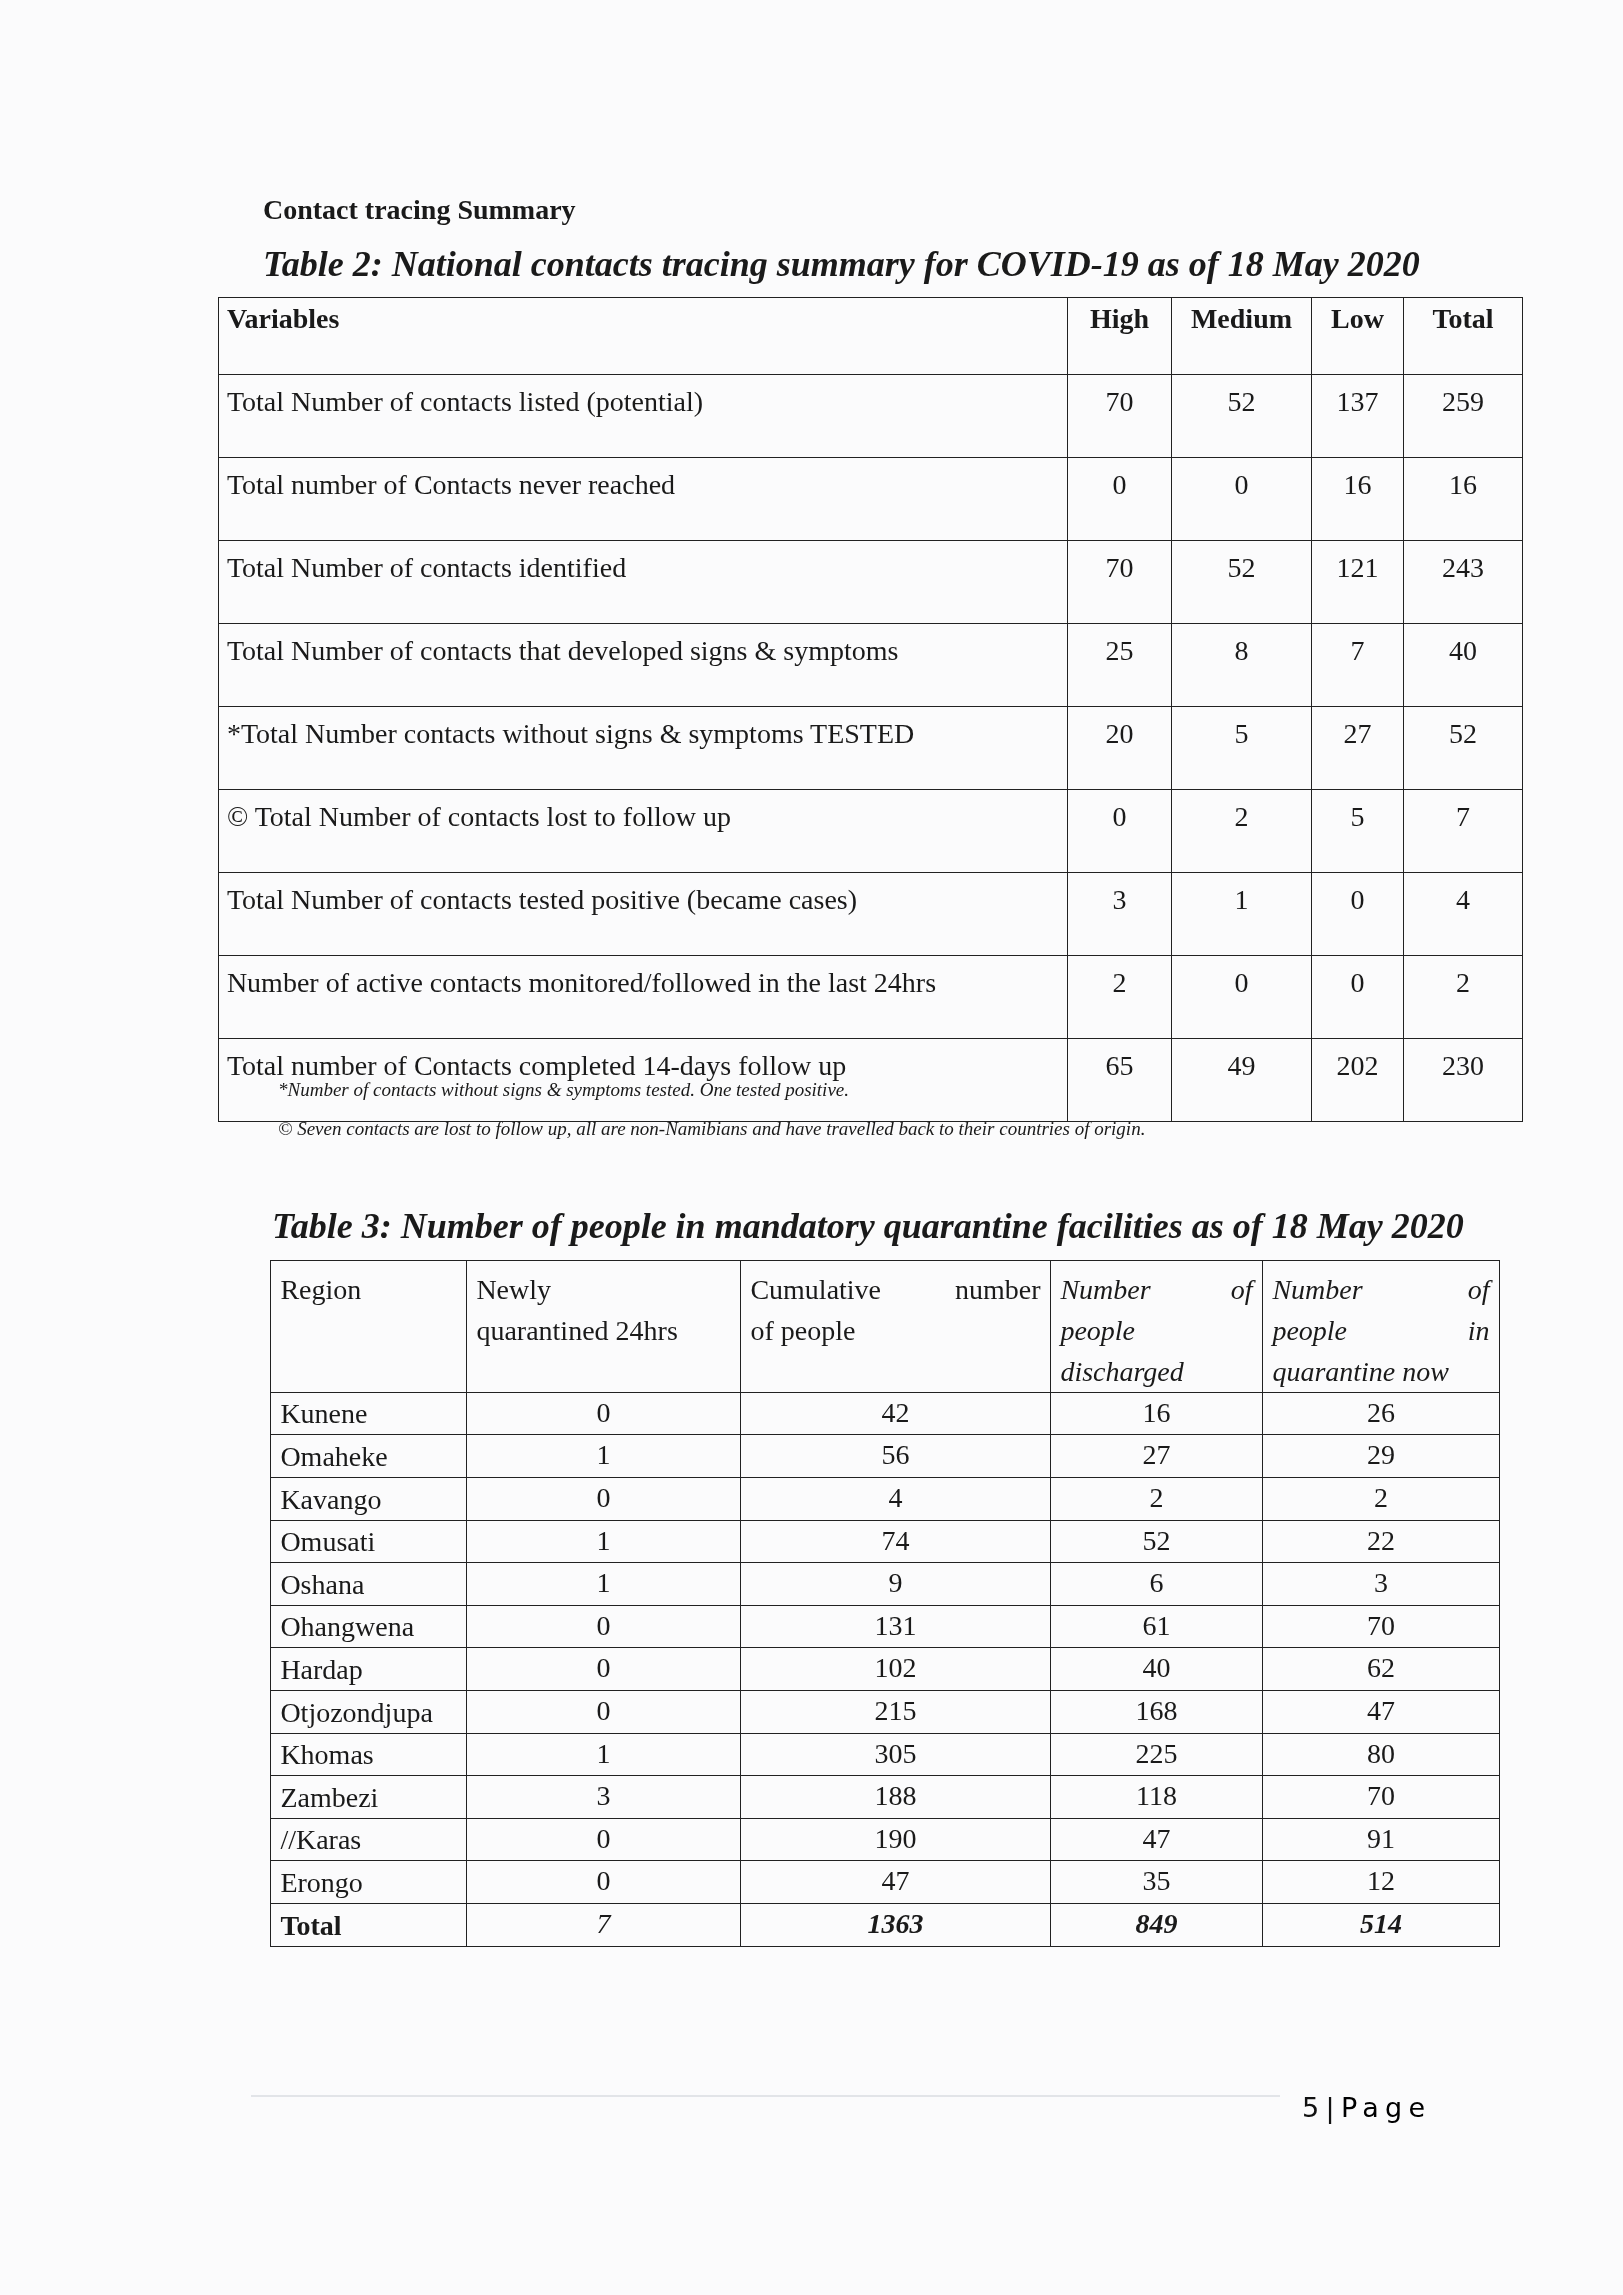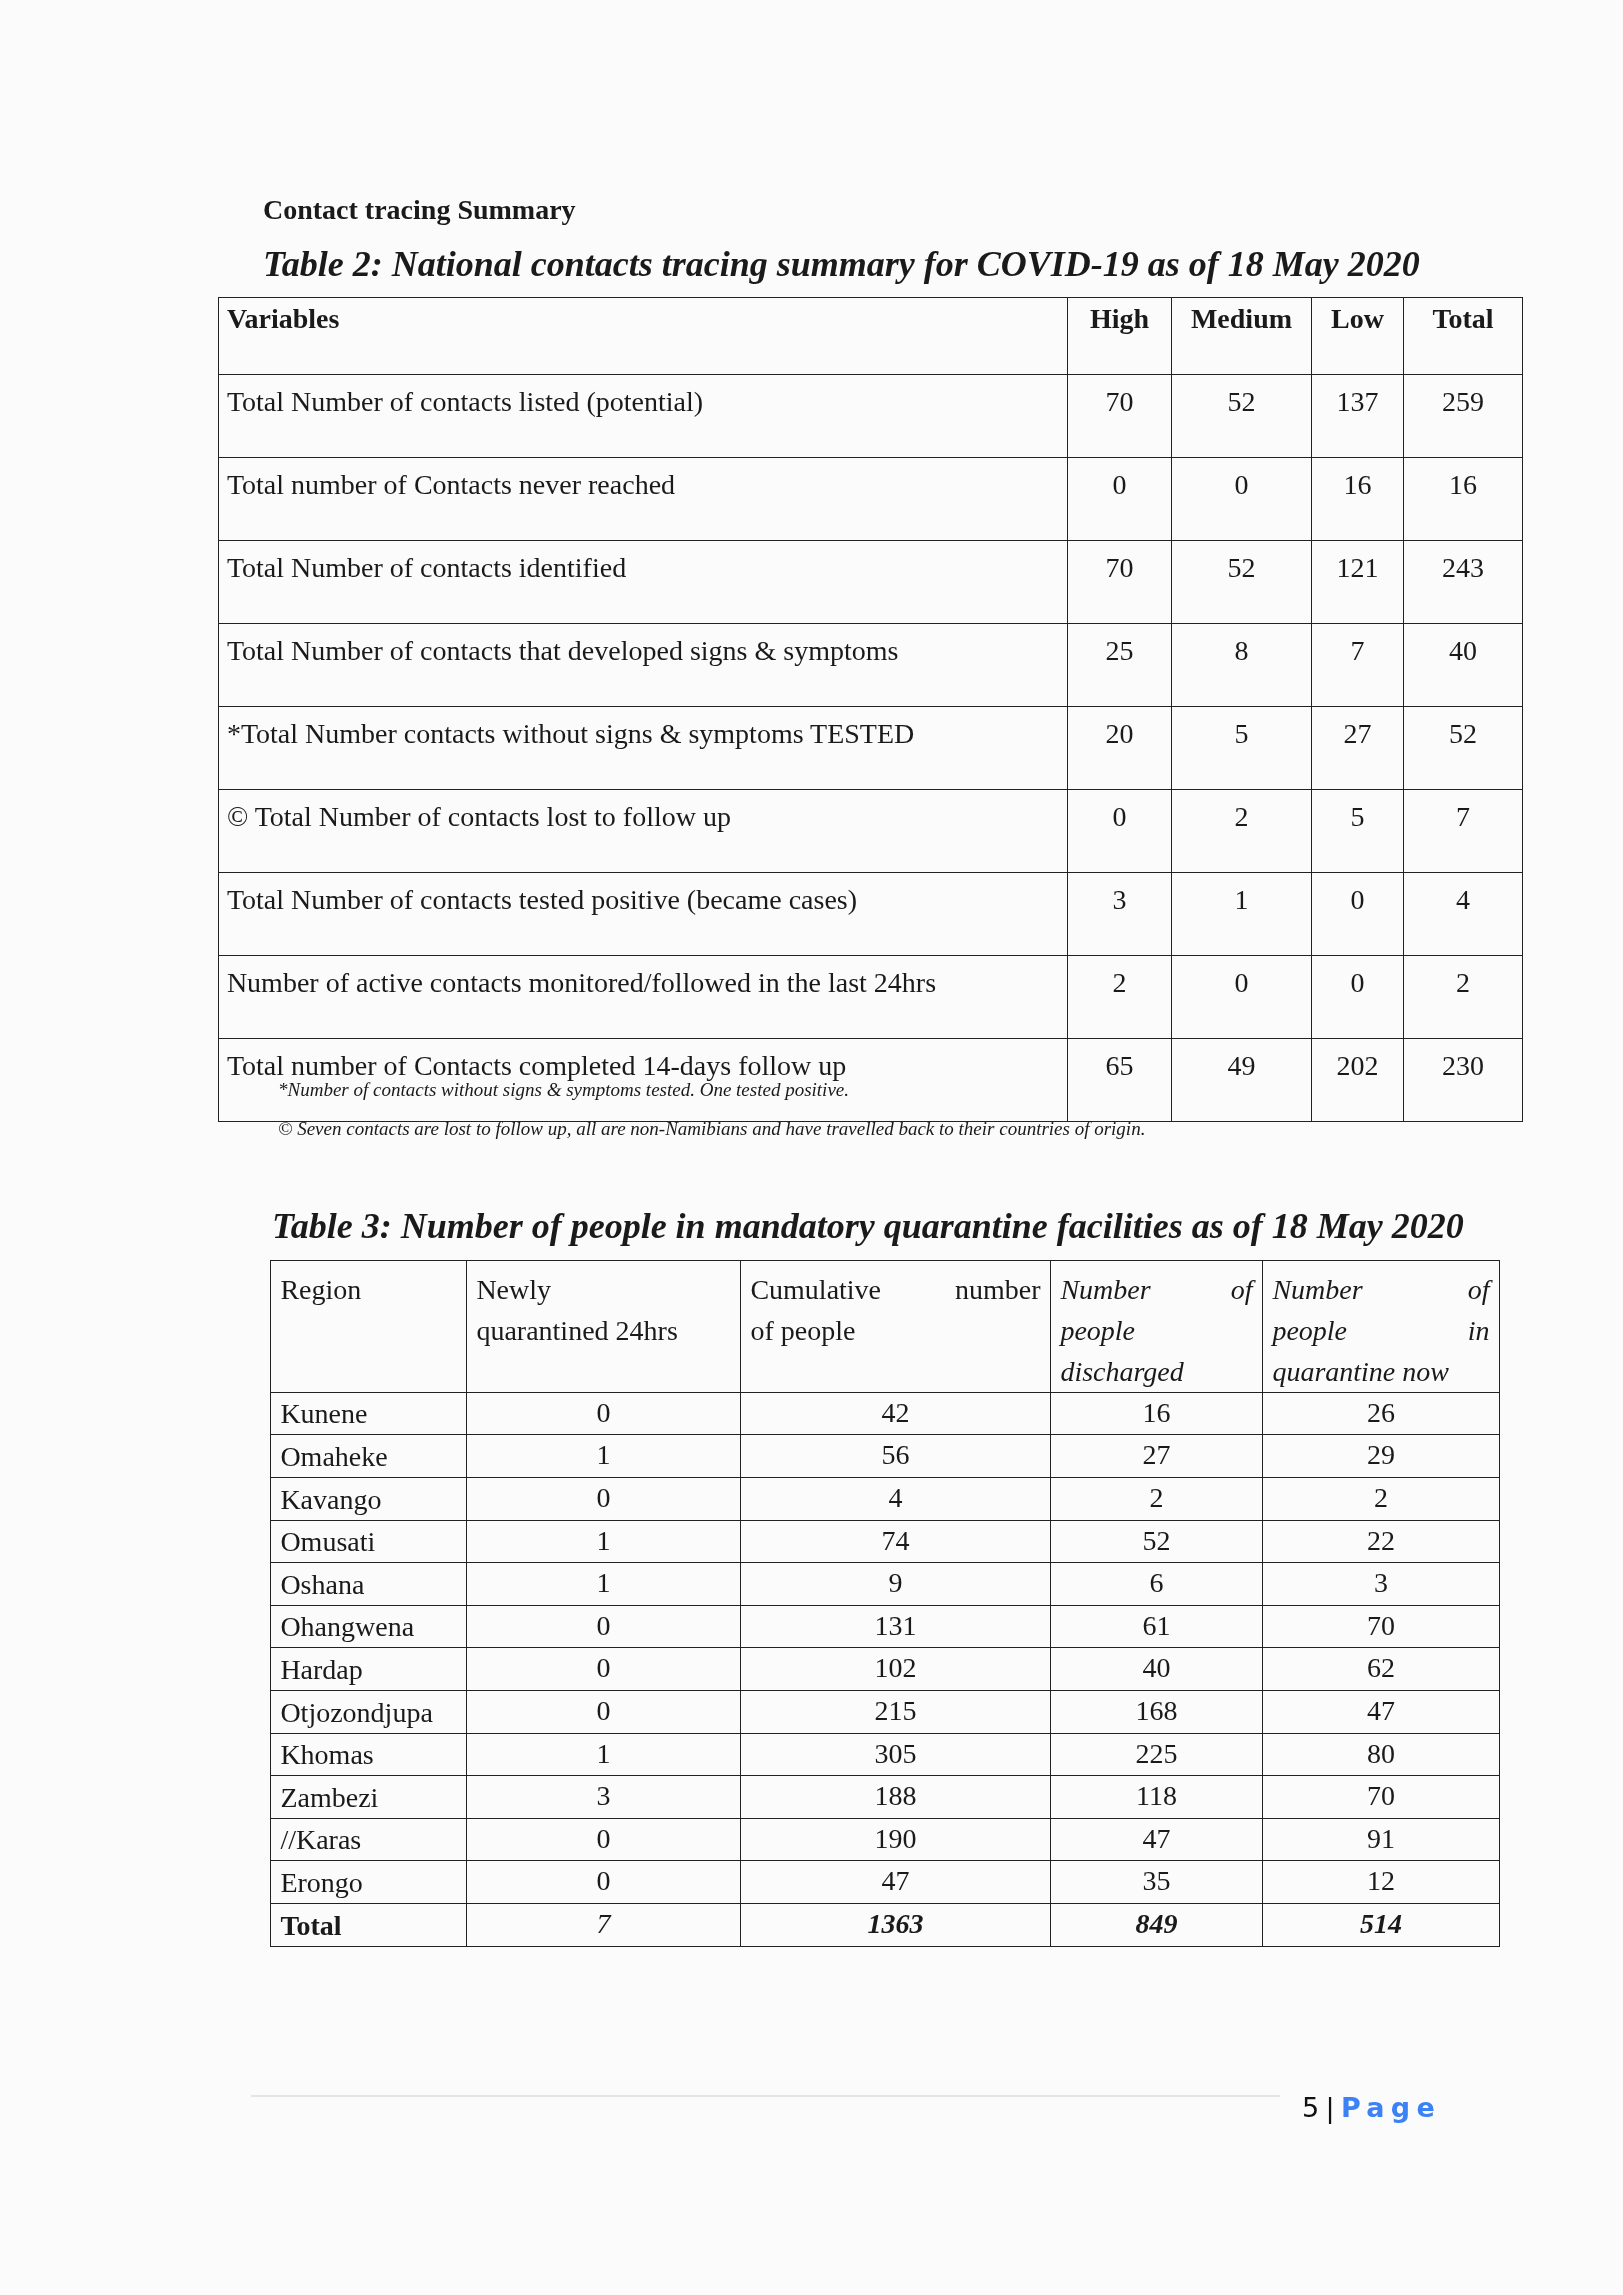--- a/index.html
+++ b/index.html
@@ -70,21 +70,21 @@
     position: absolute; left: 251px; top: 2095px; width: 1029px; height: 1.6px;
     background: #e2e4e8;
   }
   .page-footer {
     position: absolute; left: 1302px; top: 2092px;
     font-family: "DejaVu Sans", "Liberation Sans", sans-serif;
     font-size: 27px; white-space: nowrap;
   }
   .page-num { color: #111; }
   .page-sep { color: #111; margin: 0 6.3px; }
-  .page-word { color: #3b82f6; letter-spacing: 6.3px; font-weight: bold; }
+  .page-word { color: #000000; letter-spacing: 6.3px; }
 </style>
 </head>
 <body>
 
 <h2 class="section-heading">Contact tracing Summary</h2>
 <p class="caption" id="t2-caption">Table 2: National contacts tracing summary for COVID-19 as of 18 May 2020</p>
 
 <table id="table2">
   <colgroup>
       <col class="c1">

